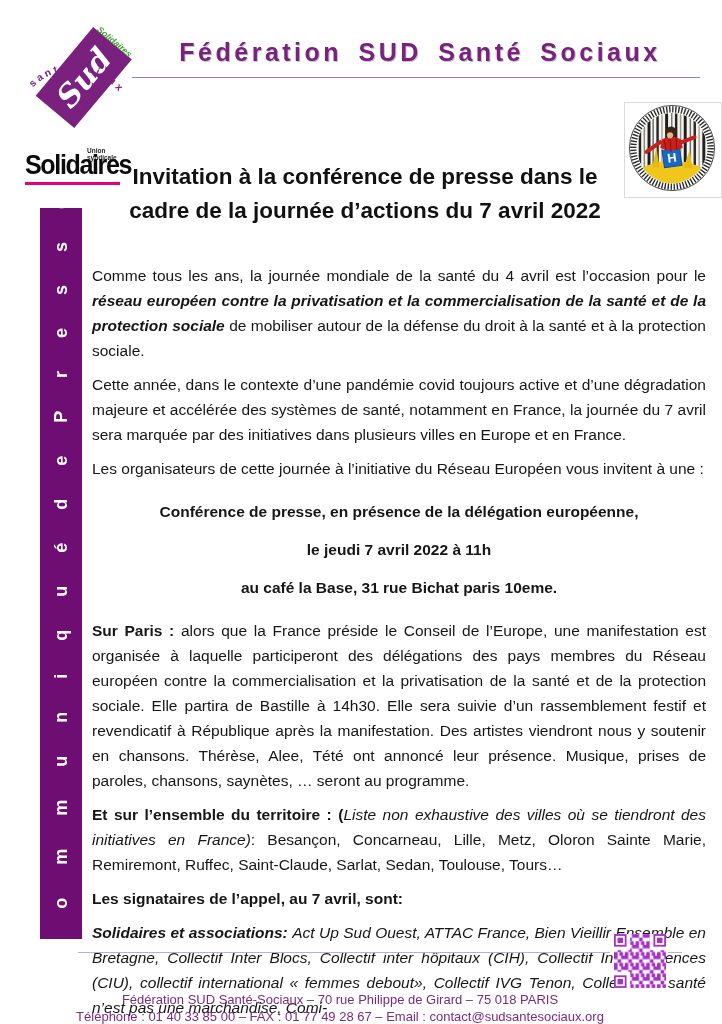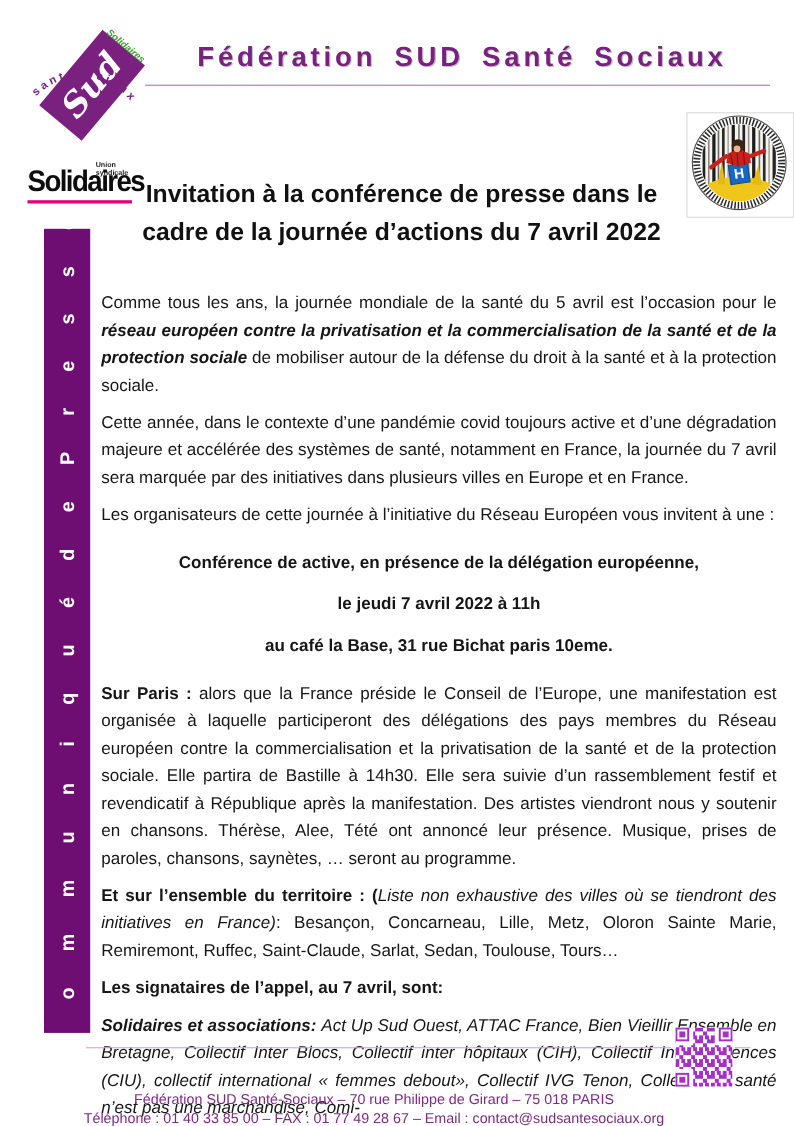--- a/index.html
+++ b/index.html
@@ -143,27 +143,27 @@
         <circle cx="46" cy="33" r="3.2" fill="#e8b48c"></circle>
       </g>
     </svg>
   </div>
 
   <div class="sidebar">
     <span class="sidebar-label">C o m m u n i q u é   d e   P r e s s e</span>
   </div>
 
   <div class="main">
-    <p class="j"><span>Comme tous les ans, la journée mondiale de la santé du 5 avril est l’occasion pour le </span><span class="bi">réseau européen contre la privatisation et la commercialisation de la santé et de la protection sociale</span><span> de mobiliser autour de la défense du droit à la santé et à la protection sociale.</span></p>
+    <p class="j"><span>Comme tous les ans, la journée mondiale de la santé du 4 avril est l’occasion pour le </span><span class="bi">réseau européen contre la privatisation et la commercialisation de la santé et de la protection sociale</span><span> de mobiliser autour de la défense du droit à la santé et à la protection sociale.</span></p>
 
     <p class="j">Cette année, dans le contexte d’une pandémie covid toujours active et d’une dégradation majeure et accélérée des systèmes de santé, notamment en France, la journée du 7 avril sera marquée par des initiatives dans plusieurs villes en Europe et en France.</p>
 
     <p>Les organisateurs de cette journée à l’initiative du Réseau Européen vous invitent à une :</p>
 
-    <p class="c mt-block c-gap">Conférence de active, en présence de la délégation européenne,</p>
+    <p class="c mt-block c-gap">Conférence de presse, en présence de la délégation européenne,</p>
     <p class="c c-gap">le jeudi 7 avril 2022 à 11h</p>
     <p class="c">au café la Base, 31 rue Bichat paris 10eme.</p>
 
     <p class="j mt-block"><span class="b">Sur Paris : </span><span>alors que la France préside le Conseil de l’Europe, une manifestation est organisée à laquelle participeront des délégations des pays membres du Réseau européen contre la commercialisation et la privatisation de la santé et de la protection sociale. Elle partira de Bastille à 14h30. Elle sera suivie d’un rassemblement festif et revendicatif à République après la manifestation. Des artistes viendront nous y soutenir en chansons. Thérèse, Alee, Tété ont annoncé leur présence. Musique, prises de paroles, chansons, saynètes, … seront au programme.</span></p>
 
     <p class="j"><span class="b">Et sur l’ensemble du territoire : (</span><span class="i">Liste non exhaustive des villes où se tiendront des initiatives en France)</span><span>: Besançon, Concarneau, Lille, Metz, Oloron Sainte Marie, Remiremont, Ruffec, Saint-Claude, Sarlat, Sedan, Toulouse, Tours…</span></p>
 
     <p class="b">Les signataires de l’appel, au 7 avril, sont:</p>
 
     <p class="j"><span class="bi">Solidaires et associations: </span><span class="i">Act Up Sud Ouest, ATTAC France, Bien Vieillir Ensemble en Bretagne, Collectif Inter Blocs, Collectif inter hôpitaux (CIH), Collectif Inter Urgences (CIU), collectif international « femmes debout», Collectif IVG Tenon, Collectif La santé n’est pas une marchandise, Comi-</span></p>

